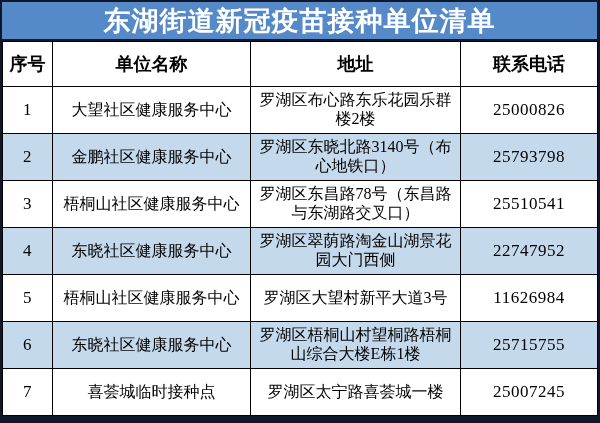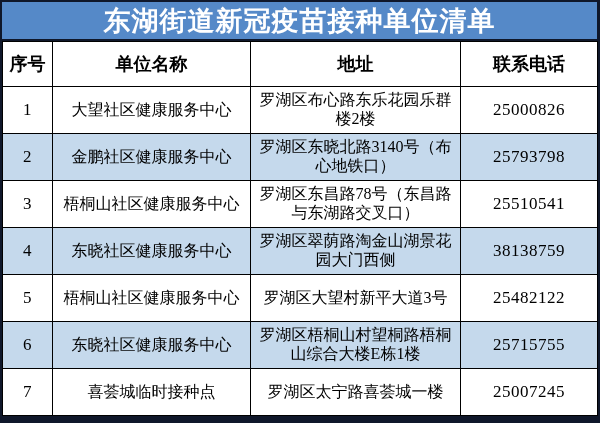--- a/index.html
+++ b/index.html
@@ -108,27 +108,27 @@
       <tr>
         <td class="cell-no">3</td>
         <td class="cell-name">梧桐山社区健康服务中心</td>
         <td class="cell-addr">罗湖区东昌路78号（东昌路与东湖路交叉口）</td>
         <td class="cell-phone">25510541</td>
       </tr>
       <tr>
         <td class="cell-no">4</td>
         <td class="cell-name">东晓社区健康服务中心</td>
         <td class="cell-addr">罗湖区翠荫路淘金山湖景花园大门西侧</td>
-        <td class="cell-phone">38138759</td>
+        <td class="cell-phone">22747952</td>
       </tr>
       <tr>
         <td class="cell-no">5</td>
         <td class="cell-name">梧桐山社区健康服务中心</td>
         <td class="cell-addr">罗湖区大望村新平大道3号</td>
-        <td class="cell-phone">25482122</td>
+        <td class="cell-phone">11626984</td>
       </tr>
       <tr>
         <td class="cell-no">6</td>
         <td class="cell-name">东晓社区健康服务中心</td>
         <td class="cell-addr">罗湖区梧桐山村望桐路梧桐山综合大楼E栋1楼</td>
         <td class="cell-phone">25715755</td>
       </tr>
       <tr>
         <td class="cell-no">7</td>
         <td class="cell-name">喜荟城临时接种点</td>

